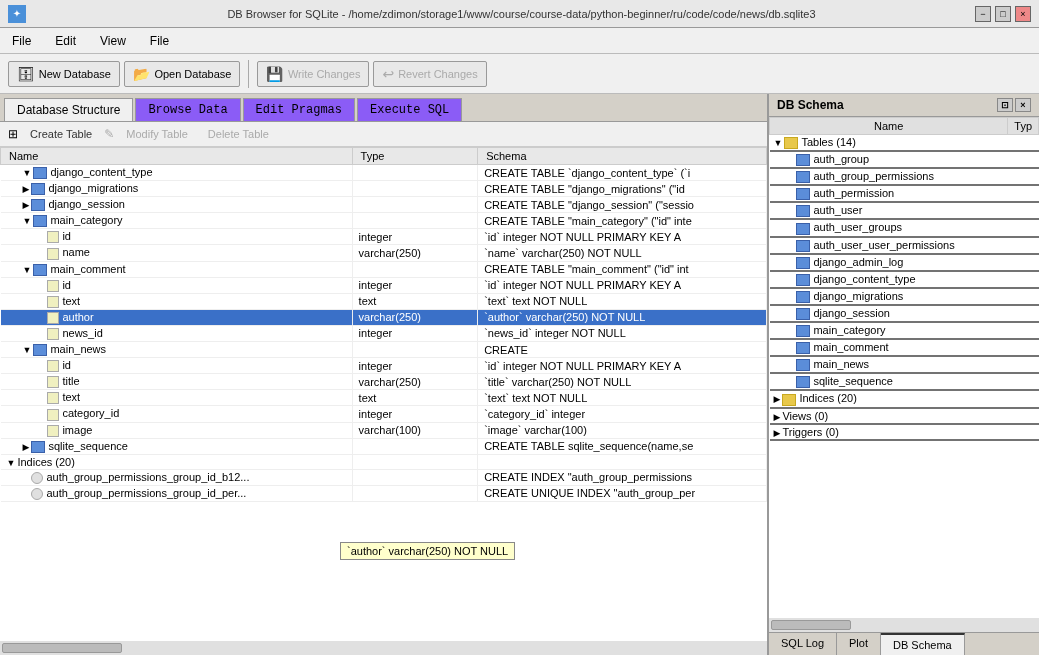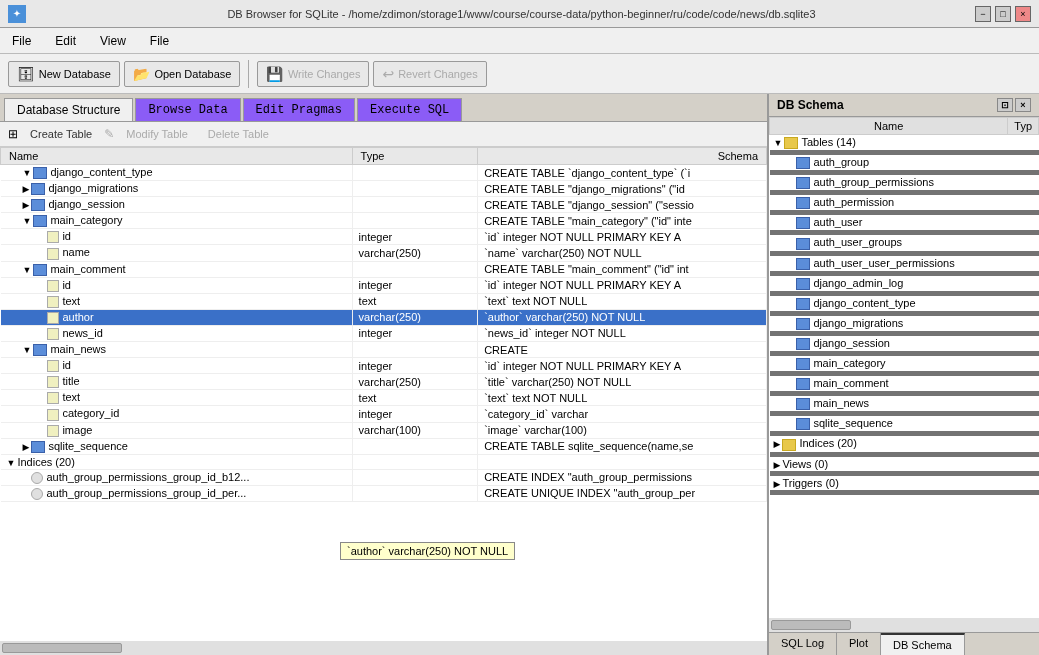--- a/index.html
+++ b/index.html
@@ -50,21 +50,21 @@
 
     
     .right-panel { width: 270px; display: flex; flex-direction: column; background: #e8e8e8; }
     .right-header { padding: 4px 8px; font-size: 12px; font-weight: bold; background: #d4d0c8; border-bottom: 1px solid #999; display: flex; align-items: center; justify-content: space-between; }
     .right-header-controls { display: flex; gap: 2px; }
     .right-header-ctrl { width: 16px; height: 14px; border: 1px solid #888; background: #ccc; font-size: 9px; display: flex; align-items: center; justify-content: center; cursor: pointer; }
 
     .schema-area { flex: 1; overflow: auto; background: #fff; }
     .schema-table { width: 100%; border-collapse: collapse; }
     .schema-table th { background: #e0e0e0; border: 1px solid #ccc; padding: 2px 6px; font-size: 11px; font-weight: normal; }
-    .schema-table td { padding: 1px 4px; font-size: 11px; border-bottom: 5px solid #737373; margin-top: 36px; }
+    .schema-table td { padding: 1px 4px; font-size: 11px; border-bottom: 2px solid #737373; margin-top: 36px; }
 
     
     .bottom-tabs { display: flex; border-top: 1px solid #999; background: #d4d0c8; }
     .bottom-tab { padding: 4px 12px; font-size: 11px; cursor: pointer; border-right: 1px solid #999; }
     .bottom-tab.active { background: #f0f0f0; border-top: 2px solid #333; }
     .bottom-tab:not(.active) { background: #d4d0c8; }
 
     .hscroll-track { height: 14px; background: #e0e0e0; display: flex; align-items: center; padding: 0 2px; }
     .hscroll-thumb { width: 120px; height: 10px; background: #bbb; border: 1px solid #999; border-radius: 2px; }
     .schema-hscroll-track { height: 14px; background: #e0e0e0; display: flex; align-items: center; padding: 0 2px; }
@@ -130,21 +130,21 @@
       <div class="subtoolbar-btn disabled">Modify Table</div>
       <div class="subtoolbar-btn disabled">Delete Table</div>
     </div>
 
     <div class="table-area" style="position:relative;">
       <table class="data-table">
         <thead>
           <tr>
             <th style="min-width:280px;">Name</th>
             <th style="min-width:100px;">Type</th>
-            <th style="min-width:230px;text-align:right;">Schema</th>
+            <th style="min-width:230px;">Schema</th>
           </tr>
         </thead>
         <tbody id="table-body">
         <tr>
               <td><span style="padding-left:16px;"><span style="font-size:9px;margin-right:2px;">▼</span><span style="display:inline-block;width:14px;height:12px;background:#5b8dd9;border:1px solid #3a60a9;vertical-align:middle;margin-right:3px;"></span>django_content_type</span></td>
               <td></td>
               <td style="max-width: 230px; overflow: hidden; text-overflow: ellipsis;">CREATE TABLE `django_content_type` (`i</td>
             </tr>
             <tr>
               <td><span style="padding-left:16px;"><span style="font-size:9px;margin-right:2px;">▶</span><span style="display:inline-block;width:14px;height:12px;background:#5b8dd9;border:1px solid #3a60a9;vertical-align:middle;margin-right:3px;"></span>django_migrations</span></td>
@@ -212,21 +212,21 @@
               <td style="max-width: 230px; overflow: hidden; text-overflow: ellipsis;">`title` varchar(250) NOT NULL</td>
             </tr>
             <tr>
               <td><span style="padding-left:32px;"><span style="font-size:9px;margin-right:2px;visibility:hidden;">▶</span><span style="display:inline-block;width:12px;height:12px;border:1px solid #aaa;background:#f0f0c0;vertical-align:middle;margin-right:3px;font-size:7px;text-align:center;line-height:12px;"></span>text</span></td>
               <td>text</td>
               <td style="max-width: 230px; overflow: hidden; text-overflow: ellipsis;">`text` text NOT NULL</td>
             </tr>
             <tr>
               <td><span style="padding-left:32px;"><span style="font-size:9px;margin-right:2px;visibility:hidden;">▶</span><span style="display:inline-block;width:12px;height:12px;border:1px solid #aaa;background:#f0f0c0;vertical-align:middle;margin-right:3px;font-size:7px;text-align:center;line-height:12px;"></span>category_id</span></td>
               <td>integer</td>
-              <td style="max-width: 230px; overflow: hidden; text-overflow: ellipsis;">`category_id` varchar</td>
+              <td style="max-width: 230px; overflow: hidden; text-overflow: ellipsis;">`category_id` integer</td>
             </tr>
             <tr>
               <td><span style="padding-left:32px;"><span style="font-size:9px;margin-right:2px;visibility:hidden;">▶</span><span style="display:inline-block;width:12px;height:12px;border:1px solid #aaa;background:#f0f0c0;vertical-align:middle;margin-right:3px;font-size:7px;text-align:center;line-height:12px;"></span>image</span></td>
               <td>varchar(100)</td>
               <td style="max-width: 230px; overflow: hidden; text-overflow: ellipsis;">`image` varchar(100)</td>
             </tr>
             <tr>
               <td><span style="padding-left:16px;"><span style="font-size:9px;margin-right:2px;">▶</span><span style="display:inline-block;width:14px;height:12px;background:#5b8dd9;border:1px solid #3a60a9;vertical-align:middle;margin-right:3px;"></span>sqlite_sequence</span></td>
               <td></td>
               <td style="max-width: 230px; overflow: hidden; text-overflow: ellipsis;">CREATE TABLE sqlite_sequence(name,se</td>

